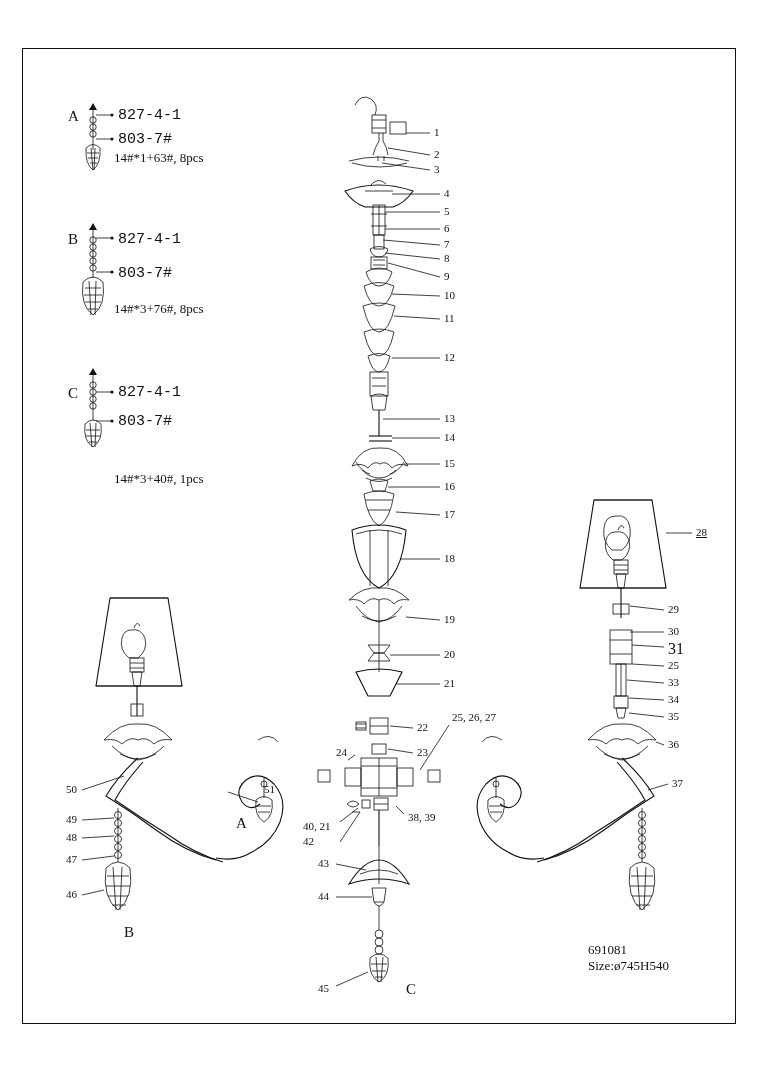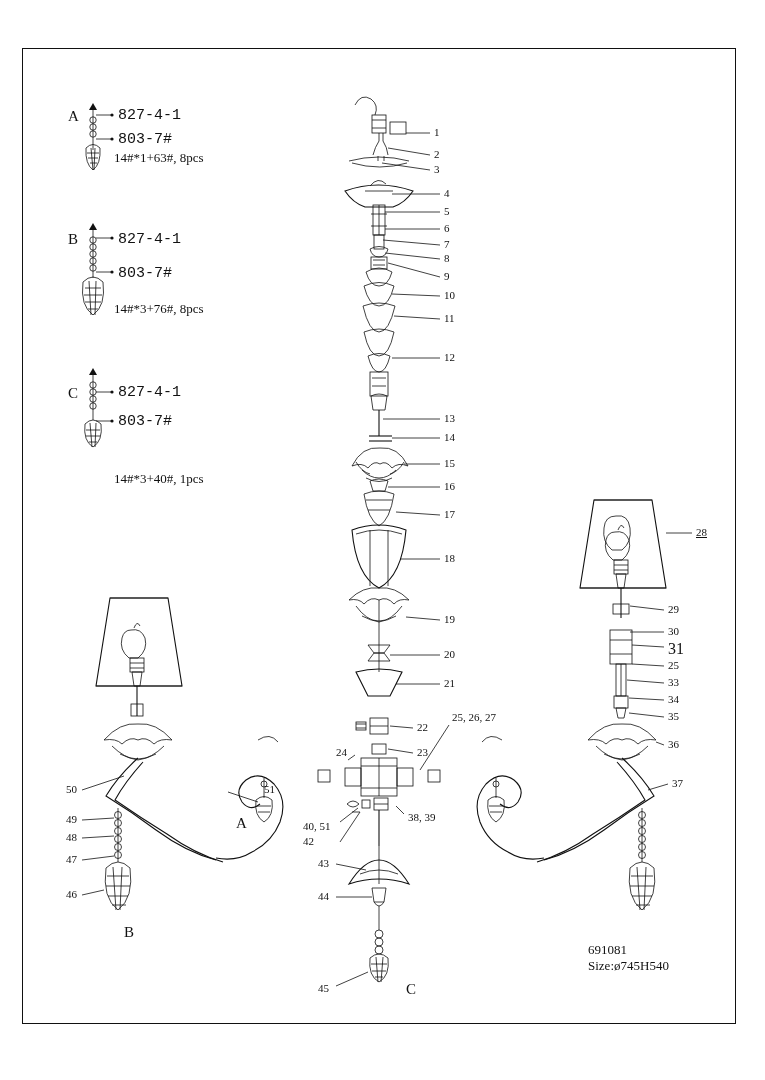--- a/index.html
+++ b/index.html
@@ -373,21 +373,21 @@
       <div class="lbl" style="left: 668px; top: 603px; font-size: 11px;">29</div>
       <div class="lbl" style="left: 668px; top: 625px; font-size: 11px;">30</div>
       <div class="lbl" style="left: 668px; top: 640px; font-size: 16px; text-align: right;">31</div>
       <div class="lbl" style="left: 668px; top: 659px; font-size: 11px;">25</div>
       <div class="lbl" style="left: 668px; top: 676px; font-size: 11px;">33</div>
       <div class="lbl" style="left: 668px; top: 693px; font-size: 11px; font-family: Liberation Serif, serif;">34</div>
       <div class="lbl" style="left: 668px; top: 710px; font-size: 11px;">35</div>
       <div class="lbl" style="left: 668px; top: 738px; font-size: 11px;">36</div>
       <div class="lbl" style="left: 672px; top: 777px; font-size: 11px;">37</div>
       <div class="lbl" style="left: 408px; top: 811px; font-size: 11px;">38, 39</div>
-      <div class="lbl" style="left: 303px; top: 820px; font-size: 11px;">40, 51</div>
+      <div class="lbl" style="left: 303px; top: 820px; font-size: 11px;">40, 21</div>
       <div class="lbl" style="left: 303px; top: 835px; font-size: 11px;">42</div>
       <div class="lbl" style="left: 318px; top: 857px; font-size: 11px;">43</div>
       <div class="lbl" style="left: 318px; top: 890px; font-size: 11px;">44</div>
       <div class="lbl" style="left: 318px; top: 982px; font-size: 11px;">45</div>
       <div class="lbl" style="left: 66px; top: 888px; font-size: 11px;">46</div>
       <div class="lbl" style="left: 66px; top: 853px; font-size: 11px;">47</div>
       <div class="lbl" style="left: 66px; top: 831px; font-size: 11px;">48</div>
       <div class="lbl" style="left: 66px; top: 813px; font-size: 11px;">49</div>
       <div class="lbl" style="left: 66px; top: 783px; font-size: 11px;">50</div>
       <div class="lbl" style="left: 220px; top: 783px; font-size: 11px; padding-left: 44px;">51</div>

